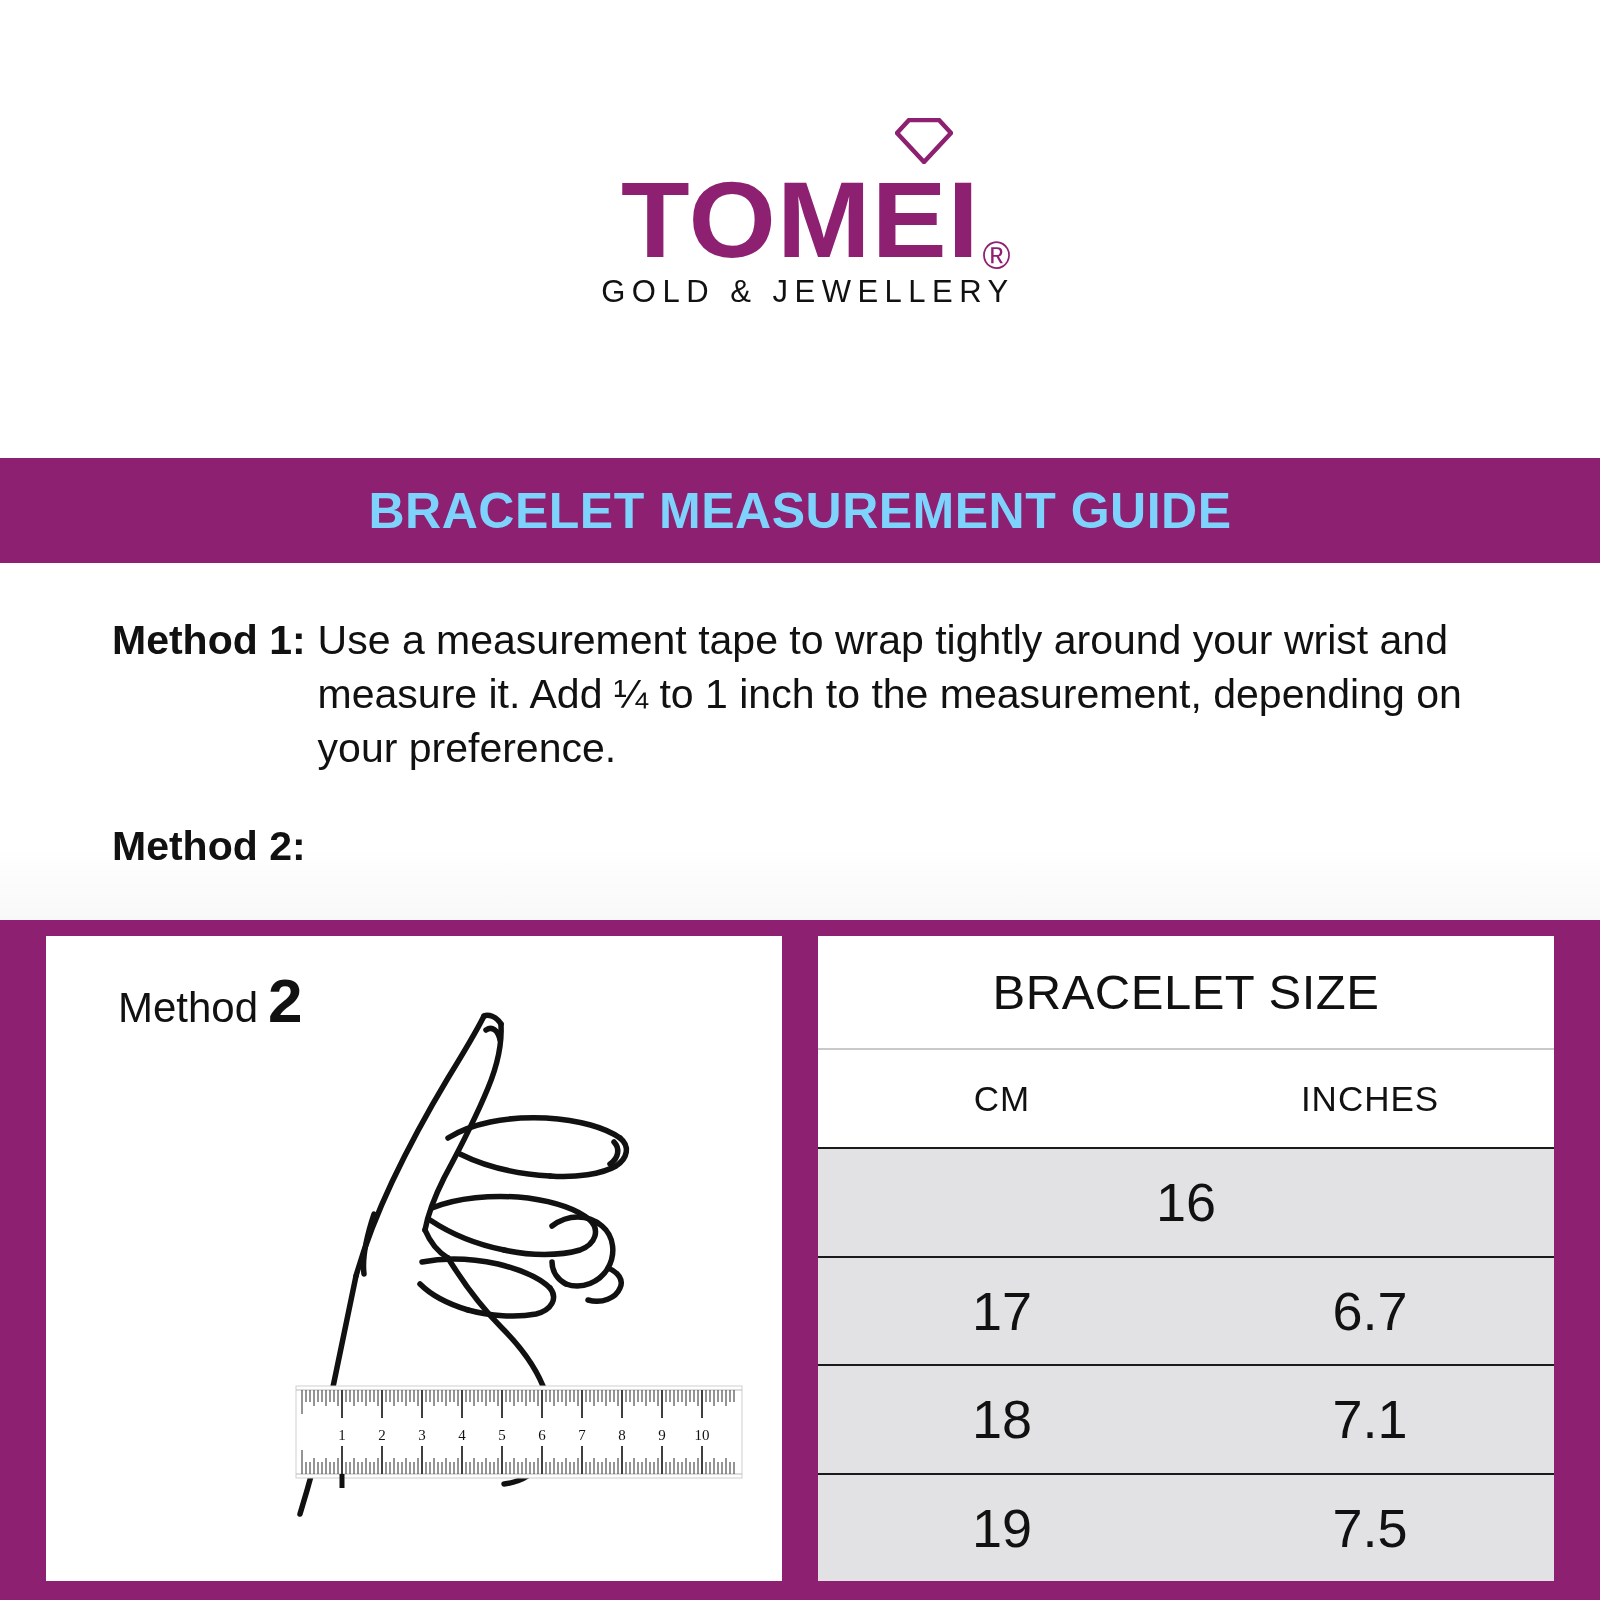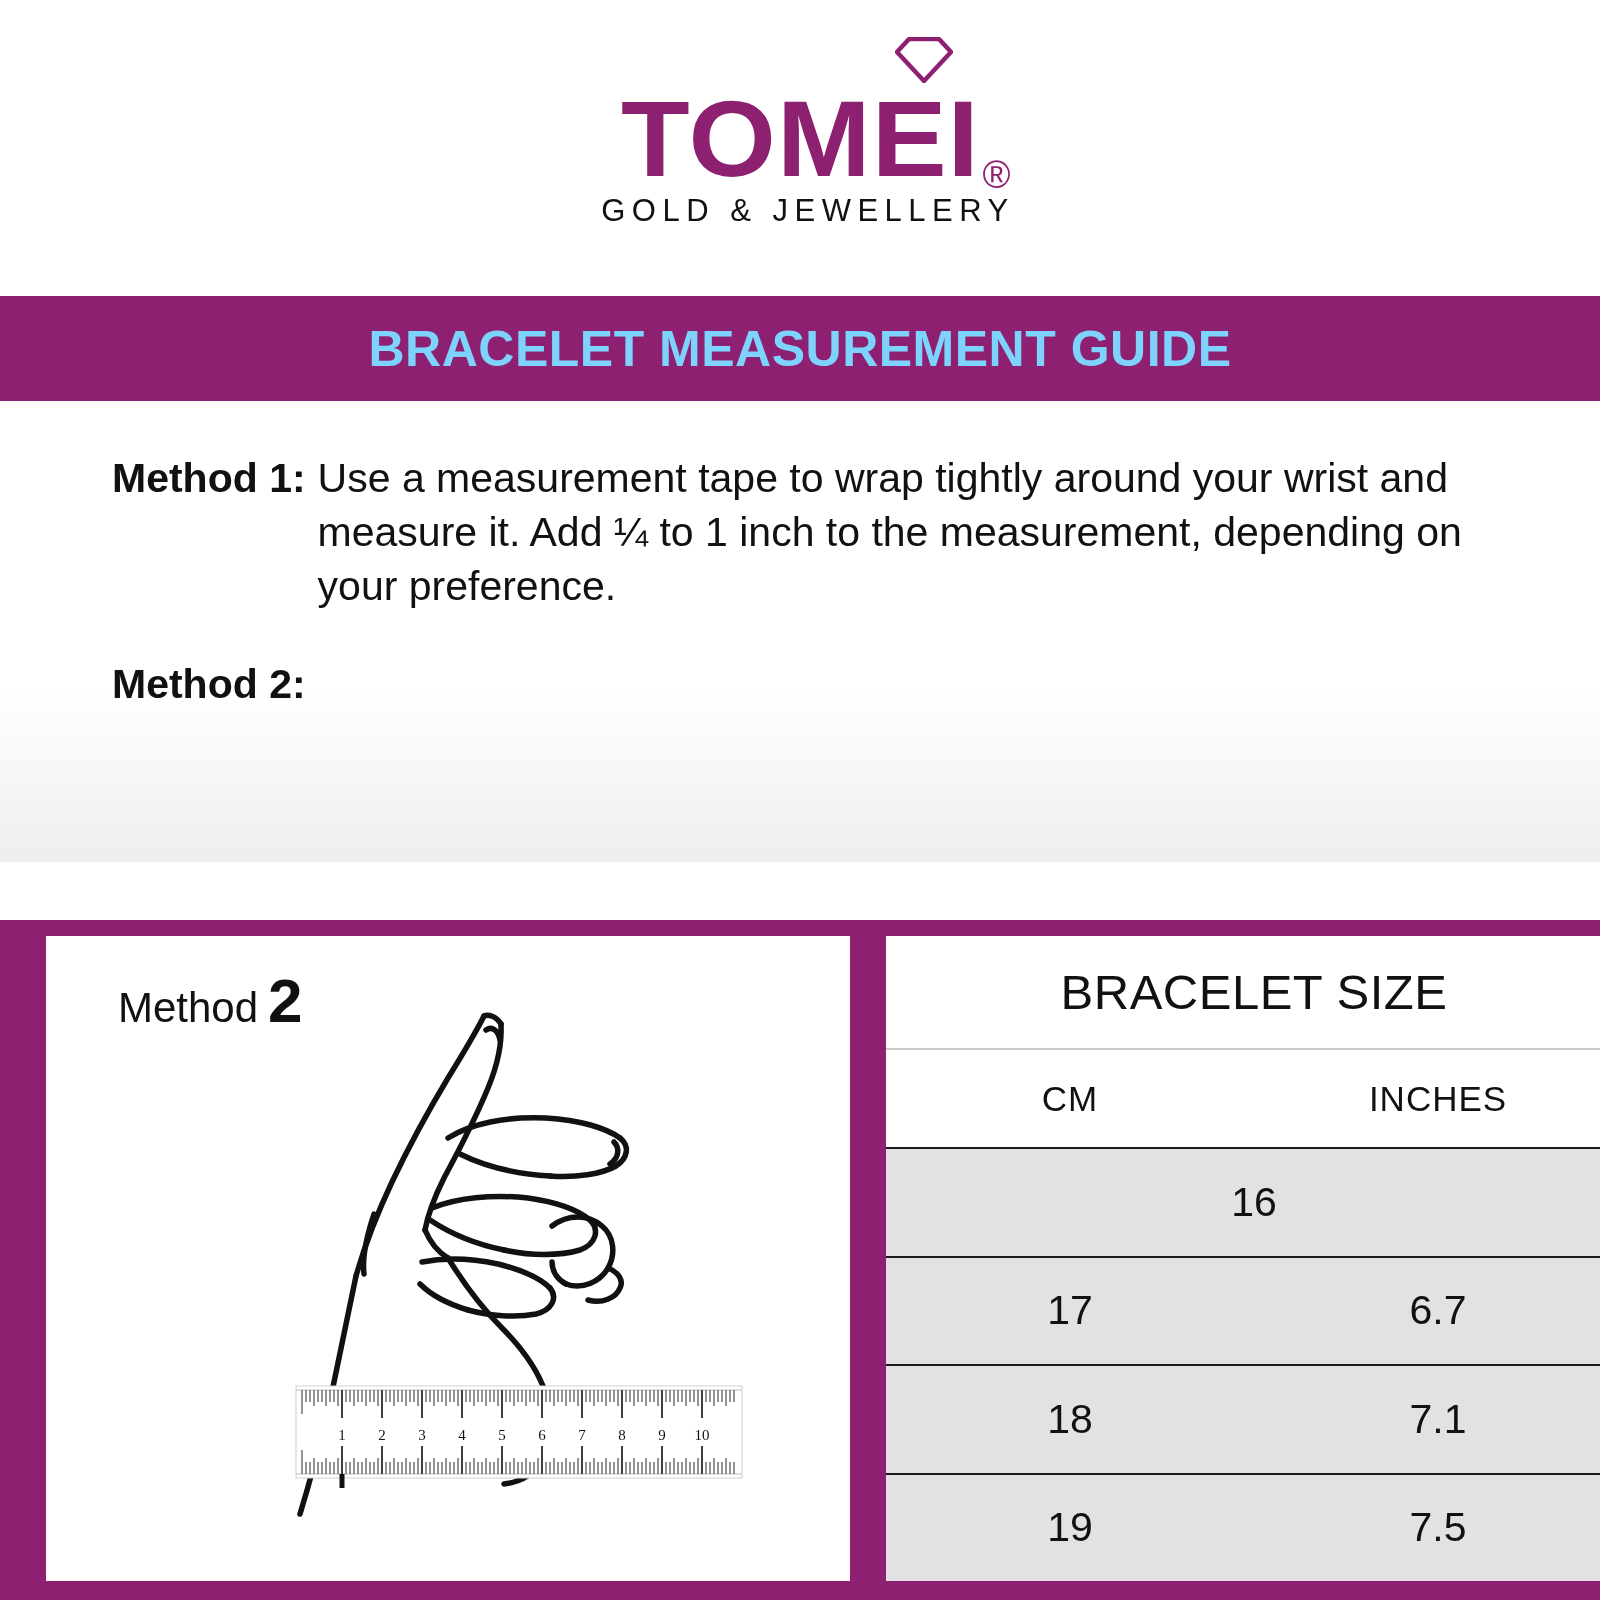--- a/index.html
+++ b/index.html
@@ -10,21 +10,21 @@
   body {
     width: 1600px;
     height: 1600px;
     font-family: "Liberation Sans", sans-serif;
     overflow: hidden;
     position: relative;
   }
 
   
   .header {
-    height: 296px;
+    height: 458px;
     background: #ffffff;
     display: flex;
     align-items: center;
     justify-content: center;
     padding-left: 16px;
   }
   .logo-block {
     position: relative;
     text-align: center;
     margin-top: 18px;
@@ -127,21 +127,21 @@
     left: 46px;
     top: 16px;
     width: 1508px;
     height: 645px;
     display: flex;
     gap: 36px;
   }
 
   
   .card-left {
-    width: 804px;
+    width: 736px;
     background: #ffffff;
     position: relative;
     flex: none;
   }
   .method2-tag {
     position: absolute;
     left: 72px;
     top: 40px;
     display: flex;
     align-items: baseline;
@@ -214,21 +214,21 @@
     border-top: 2px solid #1a1a1a;
   }
   .tbl-row:first-of-type {
     border-top: none;
   }
   .tbl-row div {
     flex: 1;
     display: flex;
     align-items: center;
     justify-content: center;
-    font-size: 41px;
+    font-size: 54px;
     color: #111;
   }
 </style>
 </head>
 <body>
 
 <div class="header">
   <div class="logo-block">
     <div class="logo-row">
       <span class="logo-word">TOMEI</span><span class="reg-mark">®</span>

